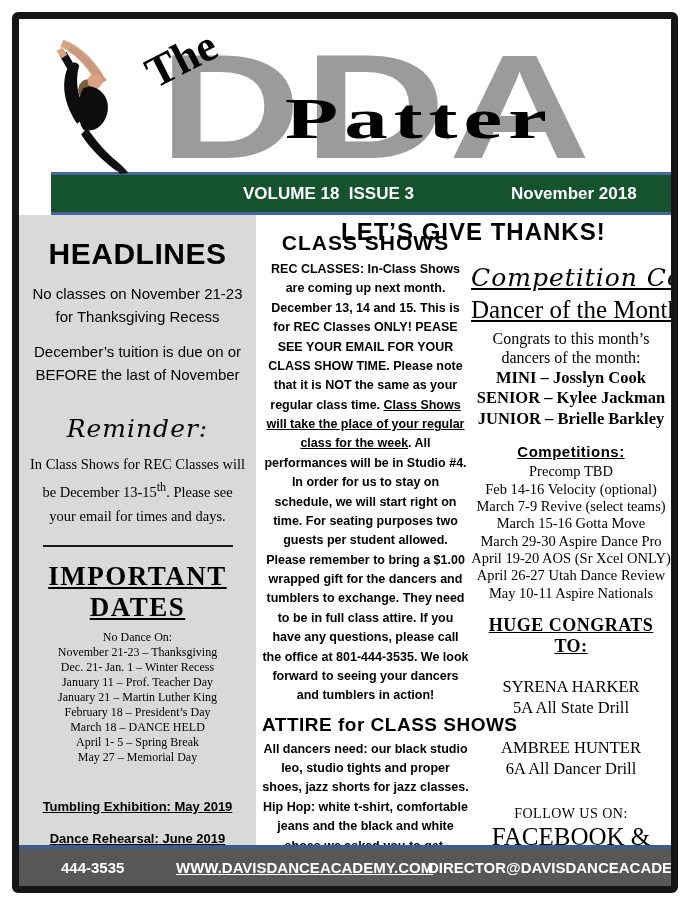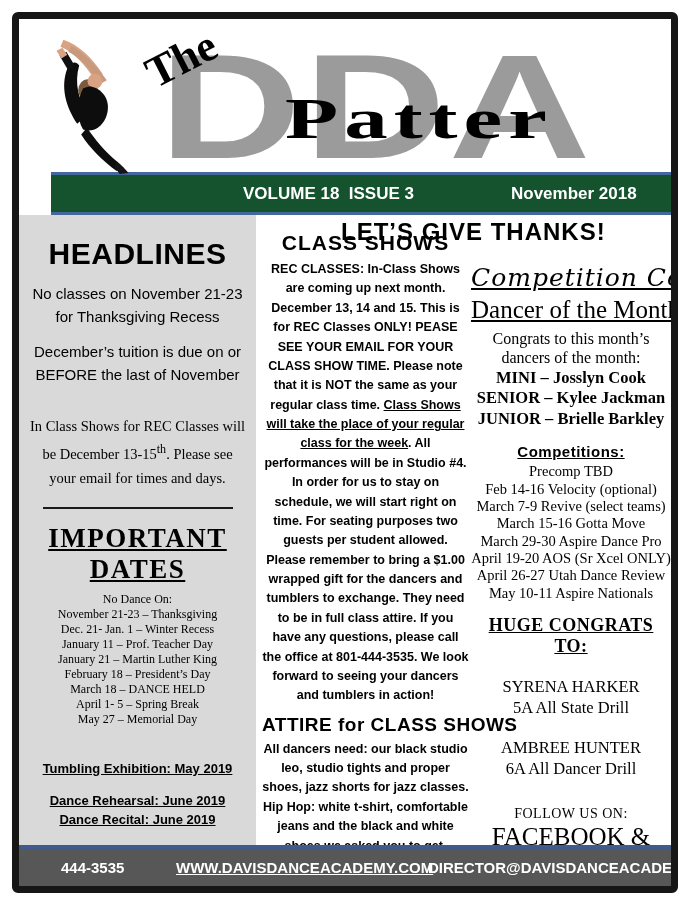--- a/index.html
+++ b/index.html
@@ -173,20 +173,21 @@
     </div>
 
     <div class="main">
 
       <div class="give-thanks">LET’S GIVE THANKS!</div>
 
       <div class="col col-left">
         <div class="headlines">HEADLINES</div>
         <p class="left-para">No classes on November 21-23 for Thanksgiving Recess</p>
         <p class="left-para second">December’s tuition is due on or BEFORE the last of November</p>
+        <div class="script reminder-title">Reminder:</div>
         <p class="reminder-body"><span>In Class Shows for REC Classes will be December 13-15</span><sup>th</sup><span>.  Please see your email for times and days.</span></p>
         <div class="rule"></div>
         <div class="imp-dates">IMPORTANT DATES</div>
         <div class="date-line">No Dance On:</div>
         <div class="date-line">November 21-23 – Thanksgiving</div>
         <div class="date-line">Dec. 21- Jan. 1 – Winter Recess</div>
         <div class="date-line">January 11 – Prof. Teacher Day</div>
         <div class="date-line">January 21 – Martin Luther King</div>
         <div class="date-line">February 18 – President’s Day</div>
         <div class="date-line">March 18 – DANCE HELD</div>

